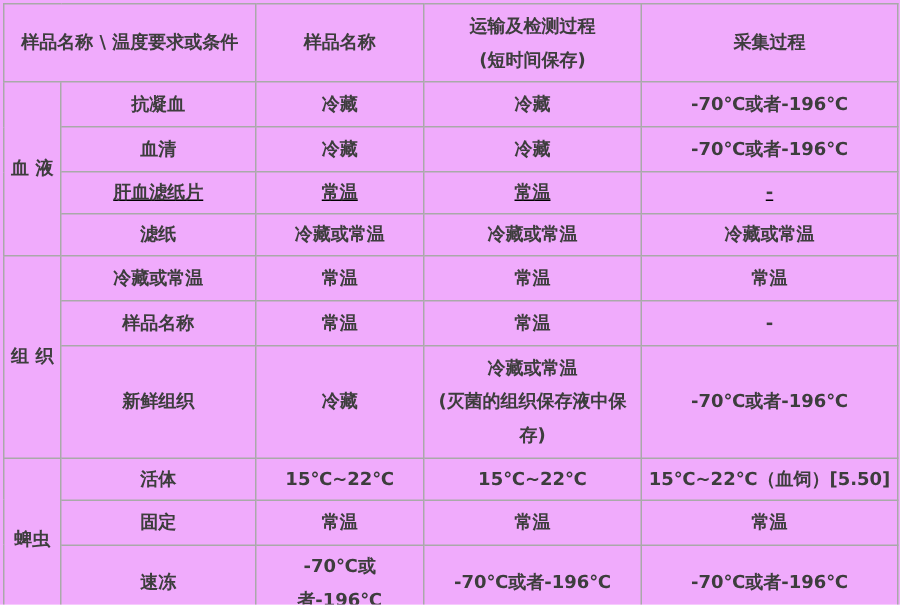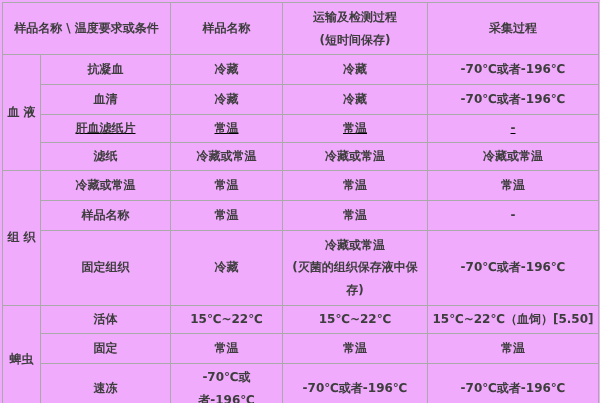--- a/index.html
+++ b/index.html
@@ -95,21 +95,21 @@
       <td>常温</td>
       <td>常温</td>
     </tr>
     <tr class="rh-30">
       <td>样品名称</td>
       <td>常温</td>
       <td>常温</td>
       <td>-</td>
     </tr>
     <tr class="rh-75">
-      <td>固定组织</td>
+      <td>新鲜组织</td>
       <td>冷藏</td>
       <td>冷藏或常温
 (灭菌的组织保存液中保存)</td>
       <td>-70℃或者-196℃</td>
     </tr>
 
     <tr class="rh-28">
       <td rowspan="3">蜱虫</td>
       <td>活体</td>
       <td>15℃~22℃</td>

